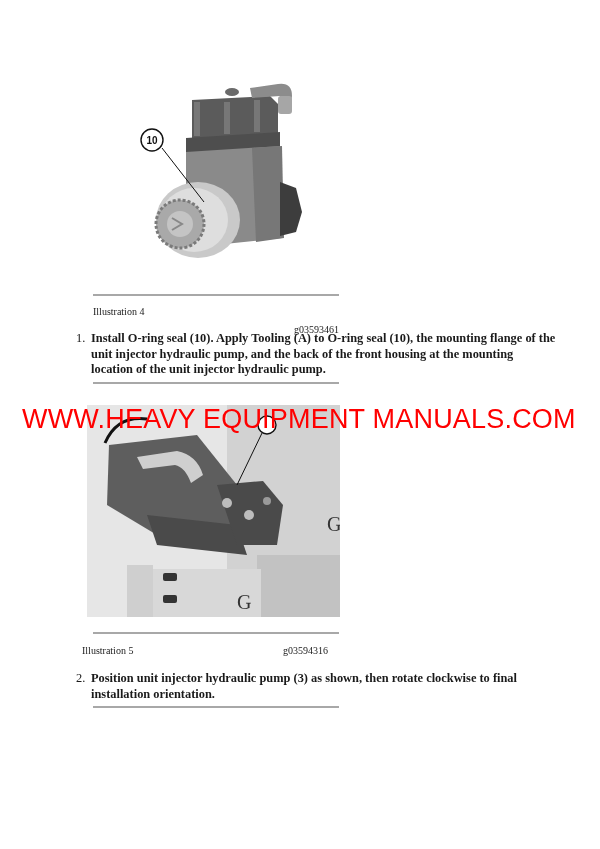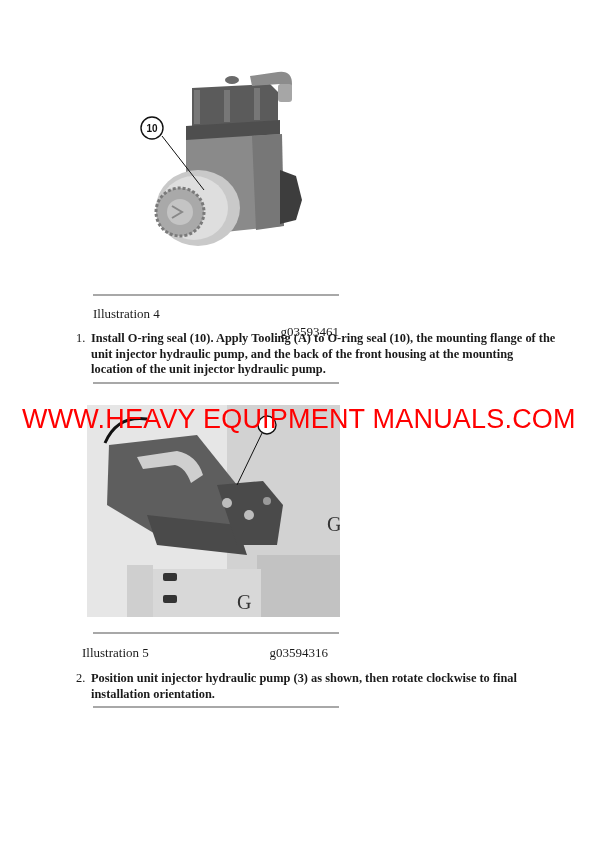--- a/index.html
+++ b/index.html
@@ -1,24 +1,24 @@
 <!DOCTYPE html>
 <html><head>
   <meta charset="utf-8">
   <style>
     html, body { margin: 0; padding: 0; background: #ffffff; }
     body { width: 600px; height: 849px; position: relative; overflow: hidden;
            font-family: "Liberation Serif", serif; color: #1a1a1a; }
 
     .figure { position: absolute; }
-    .fig1 { left: 120px; top: 40px; width: 220px; height: 240px; }
+    .fig1 { left: 120px; top: 52px; width: 220px; height: 240px; }
     .fig2 { left: 87px; top: 405px; width: 253px; height: 212px; background: #ededed; overflow: hidden; }
 
     .rule { position: absolute; height: 2px; background: #a8a8a8; }
-    .caption { position: absolute; font-size: 13px; }
+    .caption { position: absolute; font-size: 10px; }
     .caption .cap-id { position: absolute; }
 
     .step { position: absolute; left: 76px; width: 480px; font-size: 12.4px; line-height: 15.5px; }
     .step .num { position: absolute; left: 0; top: 0; }
     .step .txt { display: block; padding-left: 15px; font-weight: bold; }
 
     .watermark { position: absolute; left: 0; top: 404px; width: 600px; text-align: left;
                  font-family: "Liberation Sans", sans-serif; font-size: 27px; color: #ff0000;
                  letter-spacing: 0.2px; white-space: nowrap; margin-left: 22px; }
   </style>

